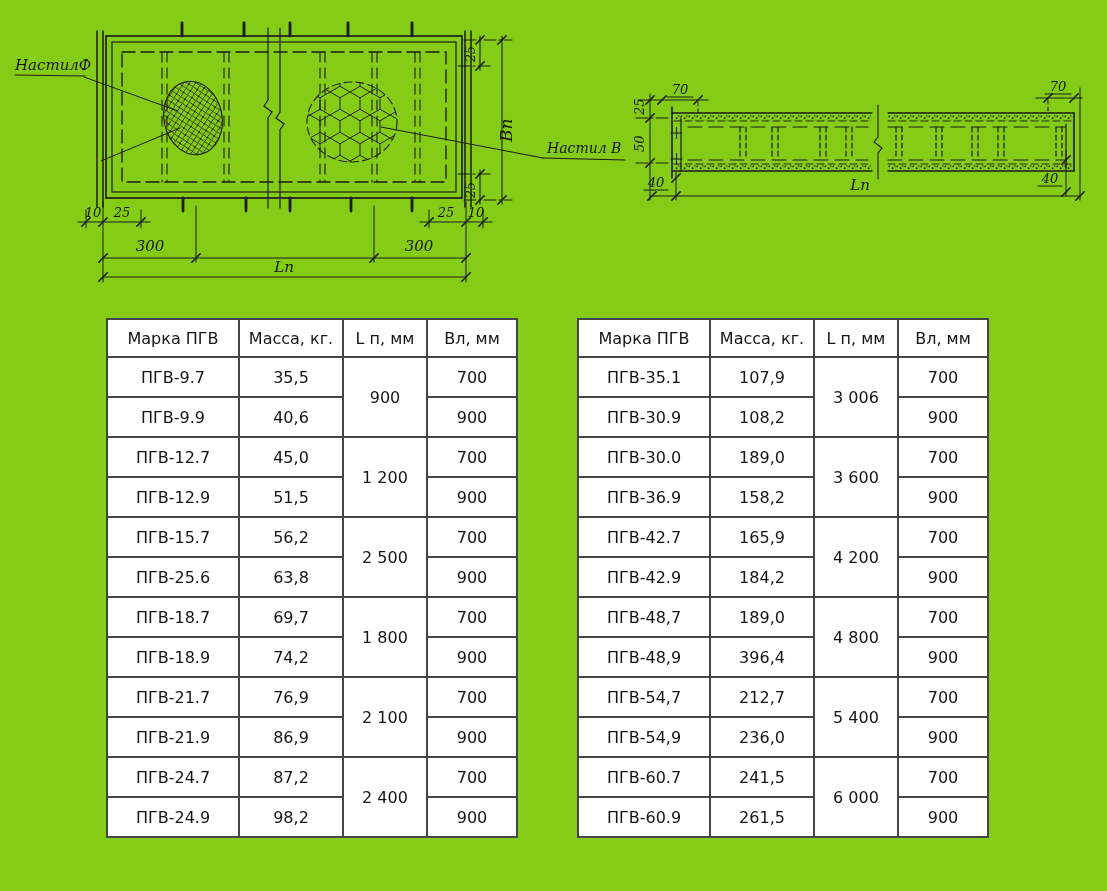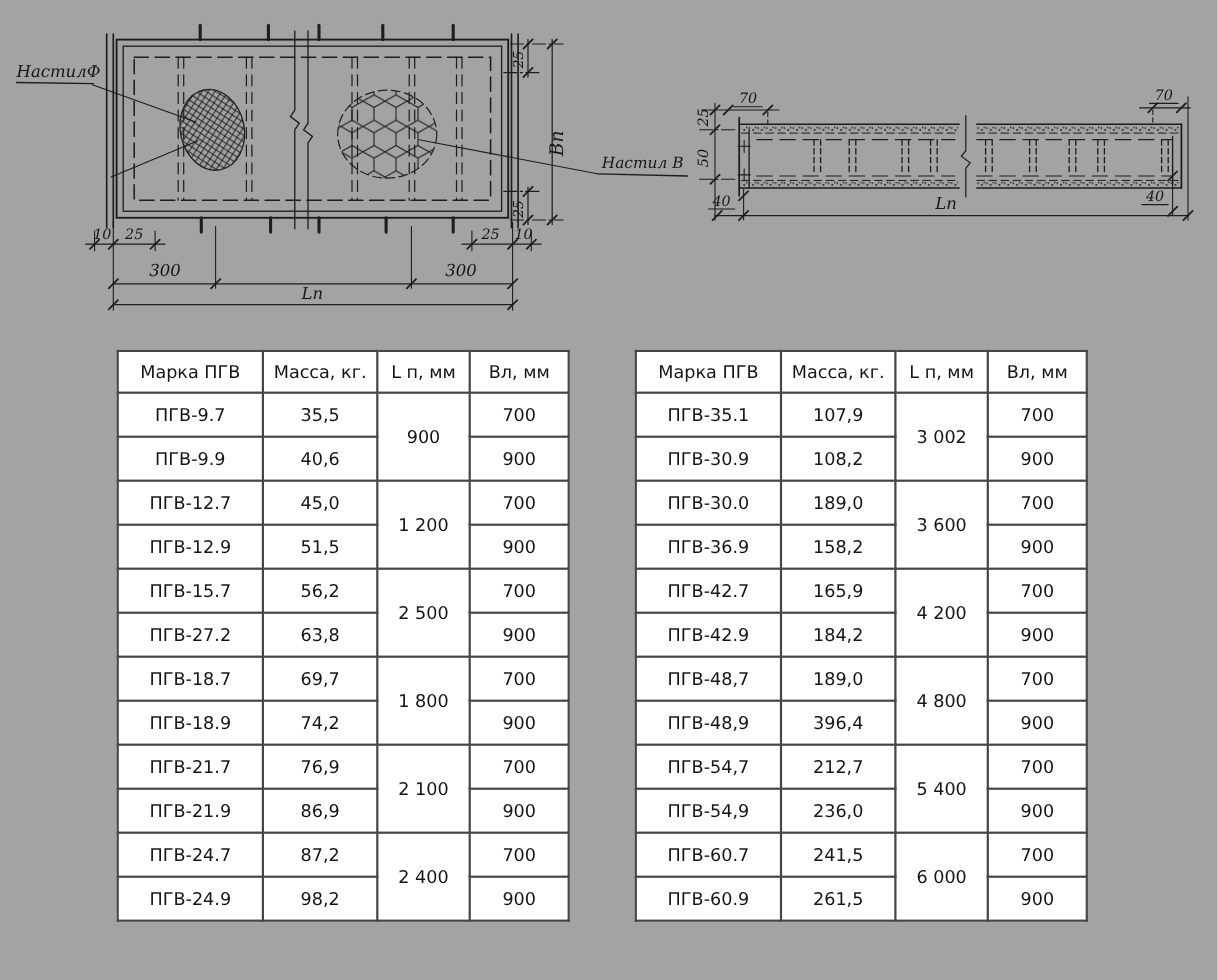--- a/index.html
+++ b/index.html
@@ -1,16 +1,16 @@
 <!DOCTYPE html>
 <html><head>
 <meta charset="utf-8">
 <style>
   html,body { margin:0; padding:0; background:#ffffff; }
-  .page { position:relative; width:1107px; height:891px; background:#a3a3a3;
+  .page { position:relative; width:1107px; height:891px; background:#84cc16;
           font-family:"DejaVu Sans","Liberation Sans",sans-serif; color:#151515; overflow:hidden; }
   svg.drawing { position:absolute; left:0; top:0; }
   .hand { font-family:"DejaVu Serif","Liberation Serif",serif; font-style:italic; fill:#161616; }
   table.spec { position:absolute; top:318px; border-collapse:collapse; table-layout:fixed; background:#fff; }
   #table-left  { left:106px; }
   #table-right { left:577px; }
   table.spec th, table.spec td {
       border:2px solid #454545; text-align:center; vertical-align:middle;
       font-size:16px; font-weight:normal; color:#151515; padding:0 3px;
   }
@@ -276,21 +276,21 @@
           <td>51,5</td>
           <td>900</td>
         </tr>
         <tr>
           <td>ПГВ-15.7</td>
           <td>56,2</td>
           <td rowspan="2">2 500</td>
           <td>700</td>
         </tr>
         <tr>
-          <td>ПГВ-27.2</td>
+          <td>ПГВ-25.6</td>
           <td>63,8</td>
           <td>900</td>
         </tr>
         <tr>
           <td>ПГВ-18.7</td>
           <td>69,7</td>
           <td rowspan="2">1 800</td>
           <td>700</td>
         </tr>
         <tr>
@@ -335,21 +335,21 @@
         <th>Марка ПГВ</th>
         <th>Масса, кг.</th>
         <th>L п, мм</th>
         <th>Вл, мм</th>
       </tr>
     </thead>
     <tbody>
         <tr>
           <td>ПГВ-35.1</td>
           <td>107,9</td>
-          <td rowspan="2">3 002</td>
+          <td rowspan="2">3 006</td>
           <td>700</td>
         </tr>
         <tr>
           <td>ПГВ-30.9</td>
           <td>108,2</td>
           <td>900</td>
         </tr>
         <tr>
           <td>ПГВ-30.0</td>
           <td>189,0</td>

